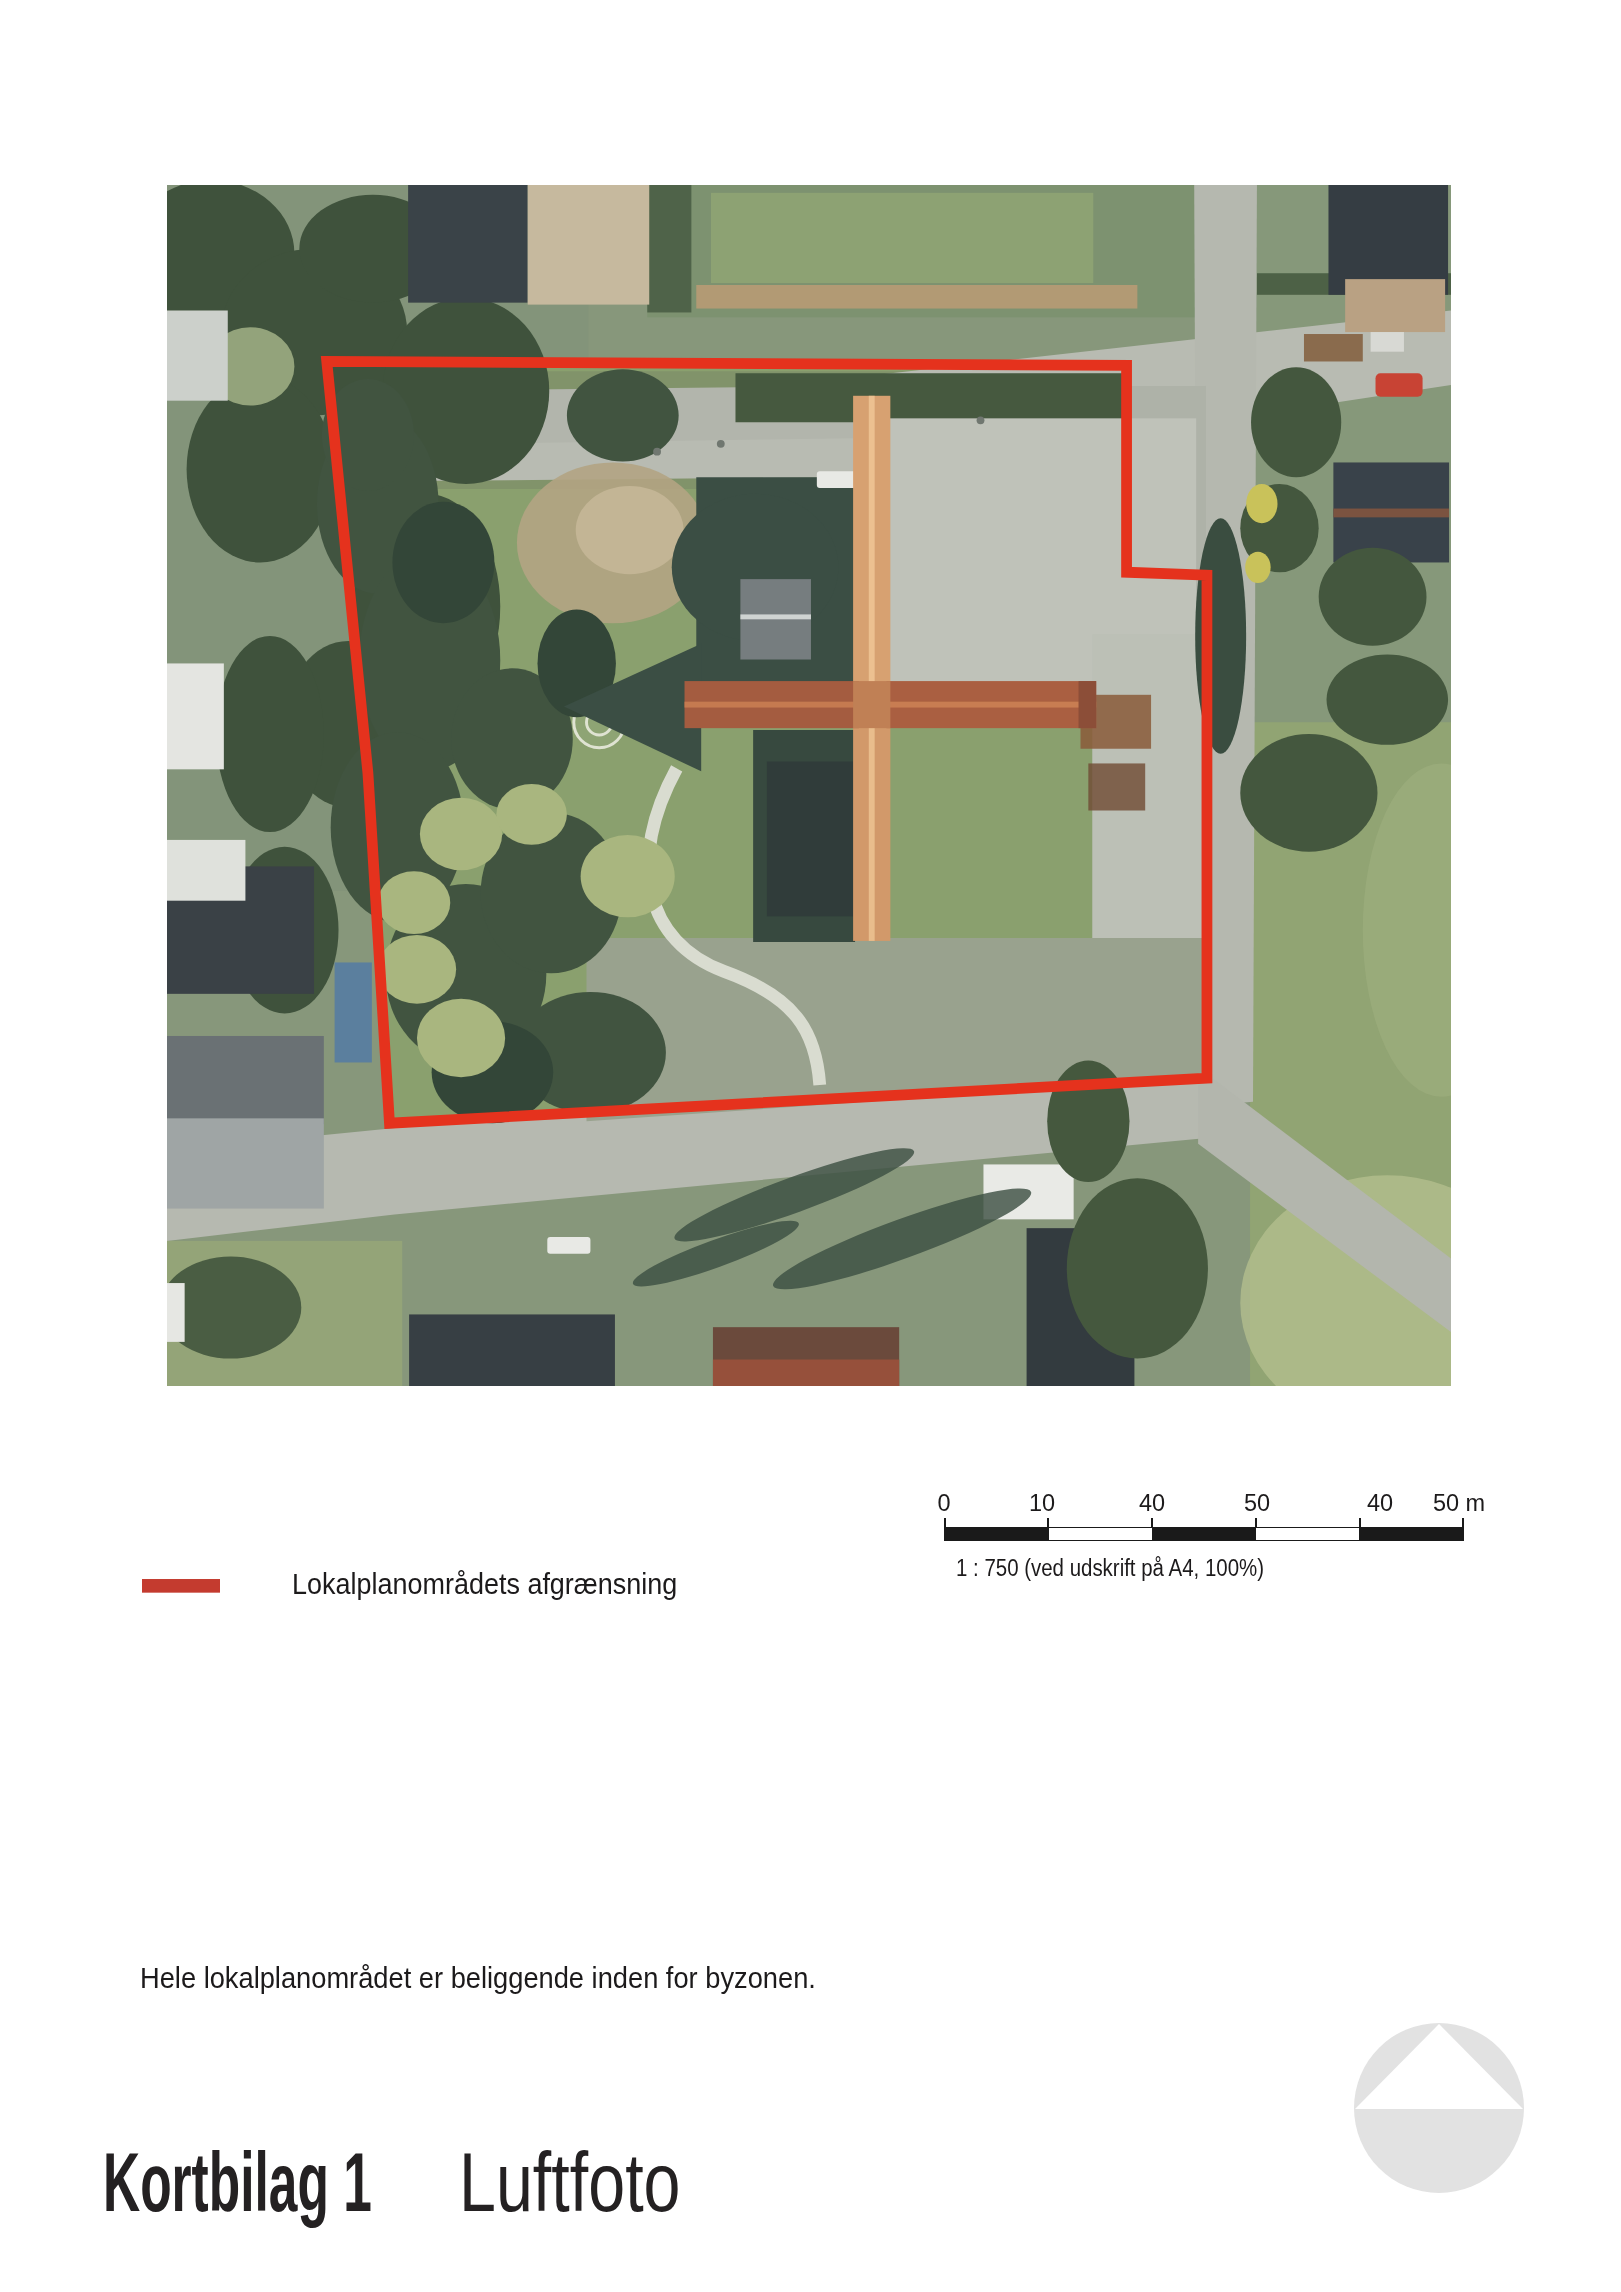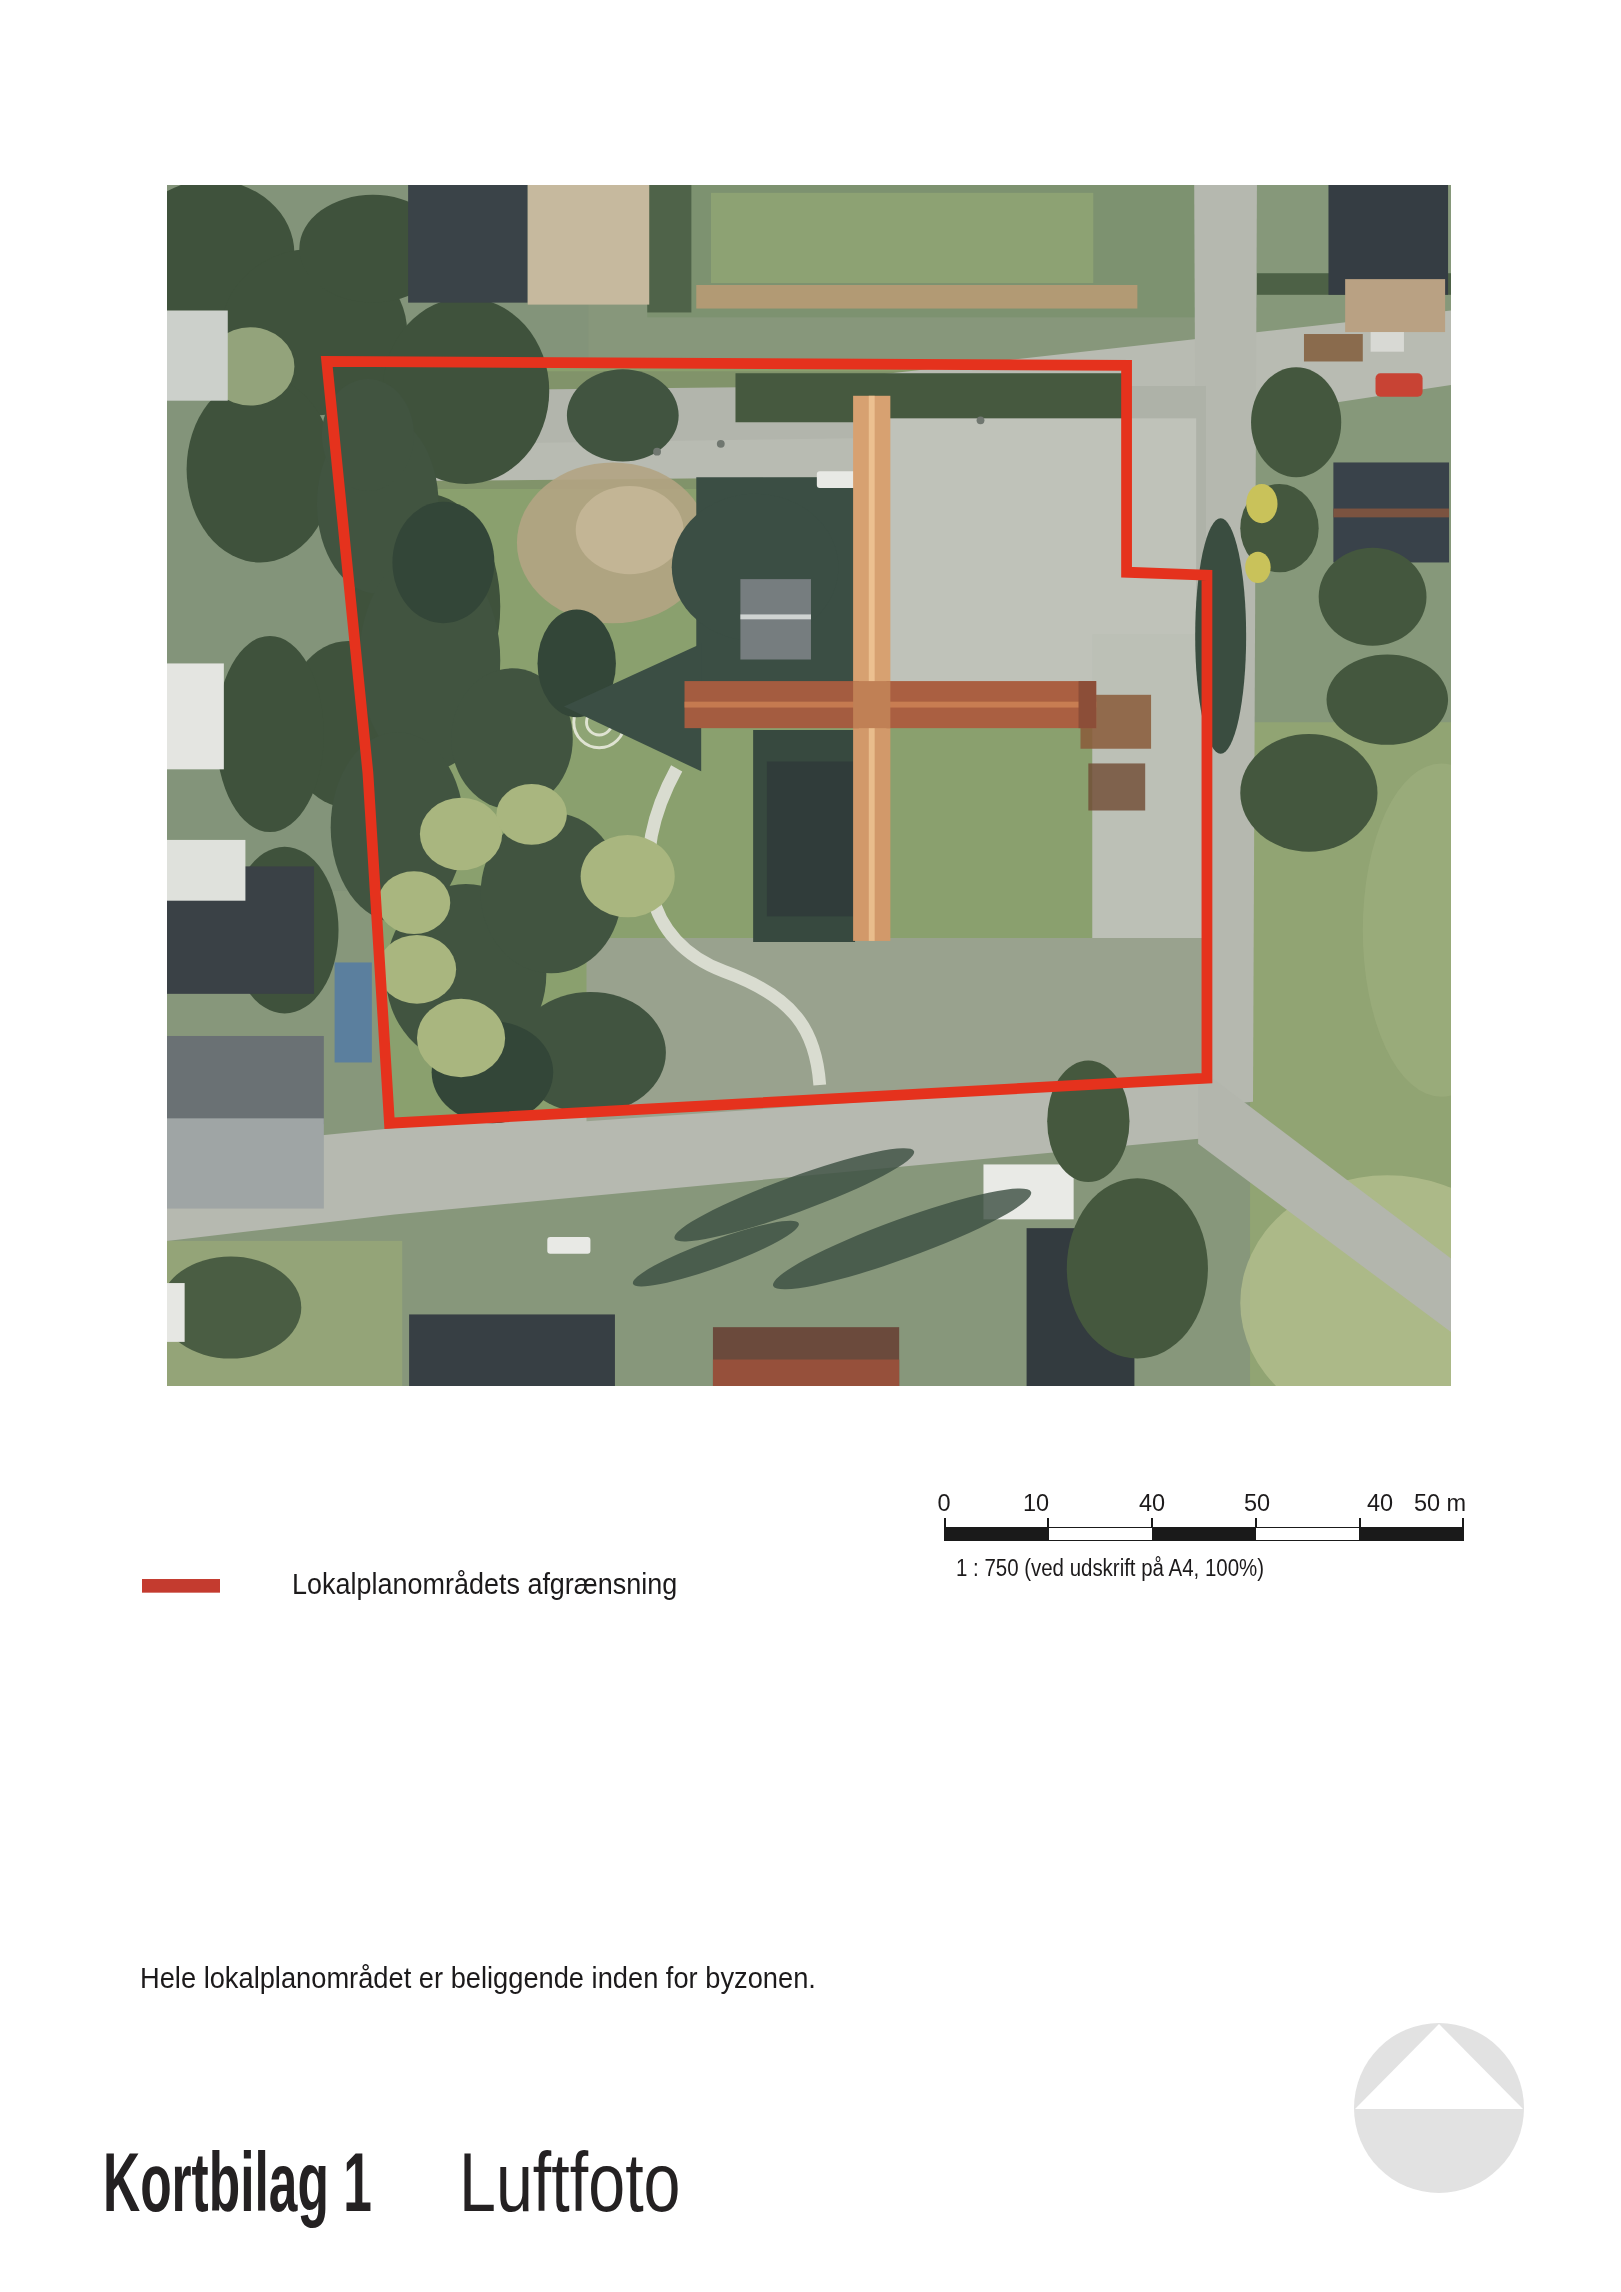--- a/index.html
+++ b/index.html
@@ -228,25 +228,25 @@
           <circle cx="830" cy="240" r="4"></circle>
       </g>
 
       <polygon points="163,180 979,184 979,395 1061,398 1061,911 227,957 205,600" fill="none" stroke-width="11" stroke-linejoin="miter" stroke="#e5321d"></polygon>
     </svg>
   </div>
 
   <div class="scalebar">
     <div class="sb-labels">
       <span style="left:0">0</span>
-      <span style="left:92px">10</span>
+      <span style="left:98px">10</span>
       <span style="left:208px">40</span>
       <span style="left:313px">50</span>
       <span style="left:436px">40</span>
-      <span style="left:496px">50 m</span>
+      <span style="left:515px">50 m</span>
     </div>
     <div class="sb-ticks">
       <i style="left:0"></i>
         <i style="left:103px"></i>
         <i style="left:207px"></i>
       <i style="left:311px"></i>
         <i style="left:415px"></i>
         <i style="left:518px"></i>
     </div>
     <div class="sb-bar">

